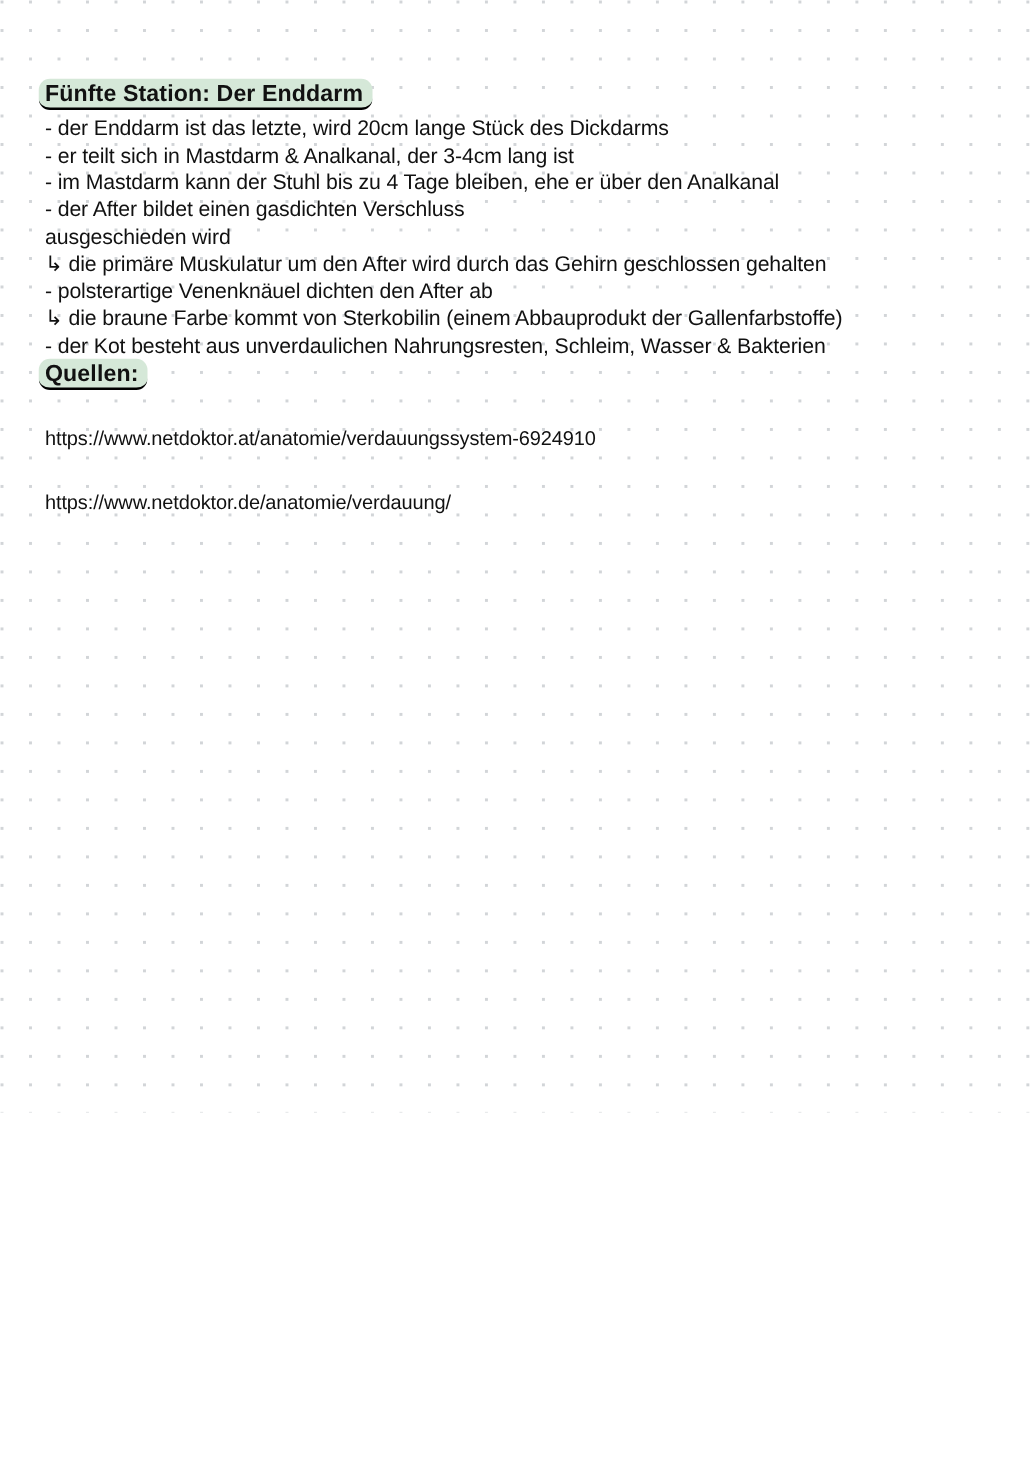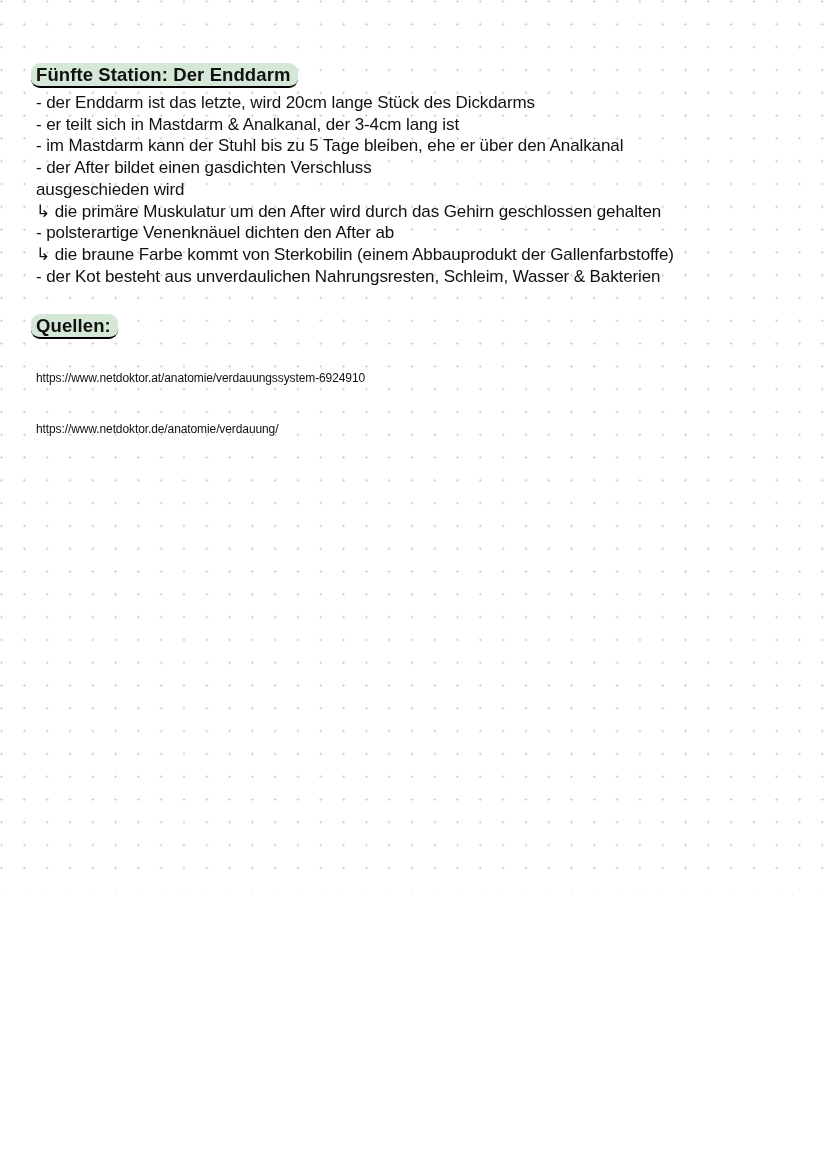--- a/index.html
+++ b/index.html
@@ -46,44 +46,44 @@
     letter-spacing: 0.1px;
   }
 
   .body-lines .line {
     font-size: 17px;
     line-height: 21.7px;
     white-space: pre;
     letter-spacing: -0.1px;
   }
 
-  .sources-heading-row { margin-top: 27px; margin-bottom: 5px; }
+  .sources-heading-row { margin-bottom: 5px; }
 
   .source-lines .line {
-    font-size: 12px;
+    font-size: 16px;
     line-height: 21.7px;
     white-space: pre;
     letter-spacing: -0.1px;
     margin-top: 29px;
   }
 </style>
 </head>
 <body>
 
 <div class="page">
   <div class="content">
 
     <div class="heading-row">
       <span class="hl">Fünfte Station: Der Enddarm</span>
     </div>
 
     <div class="body-lines">
         <div class="line">- der Enddarm ist das letzte, wird 20cm lange Stück des Dickdarms</div>
         <div class="line">- er teilt sich in Mastdarm &amp; Analkanal, der 3-4cm lang ist</div>
-        <div class="line">- im Mastdarm kann der Stuhl bis zu 5 Tage bleiben, ehe er über den Analkanal</div>
+        <div class="line">- im Mastdarm kann der Stuhl bis zu 4 Tage bleiben, ehe er über den Analkanal</div>
         <div class="line">- der After bildet einen gasdichten Verschluss</div>
         <div class="line">ausgeschieden wird</div>
         <div class="line">↳ die primäre Muskulatur um den After wird durch das Gehirn geschlossen gehalten</div>
         <div class="line">- polsterartige Venenknäuel dichten den After ab</div>
         <div class="line">↳ die braune Farbe kommt von Sterkobilin (einem Abbauprodukt der Gallenfarbstoffe)</div>
         <div class="line">- der Kot besteht aus unverdaulichen Nahrungsresten, Schleim, Wasser &amp; Bakterien</div>
       </div>
 
     <div class="sources-heading-row">
       <span class="hl">Quellen:</span>

